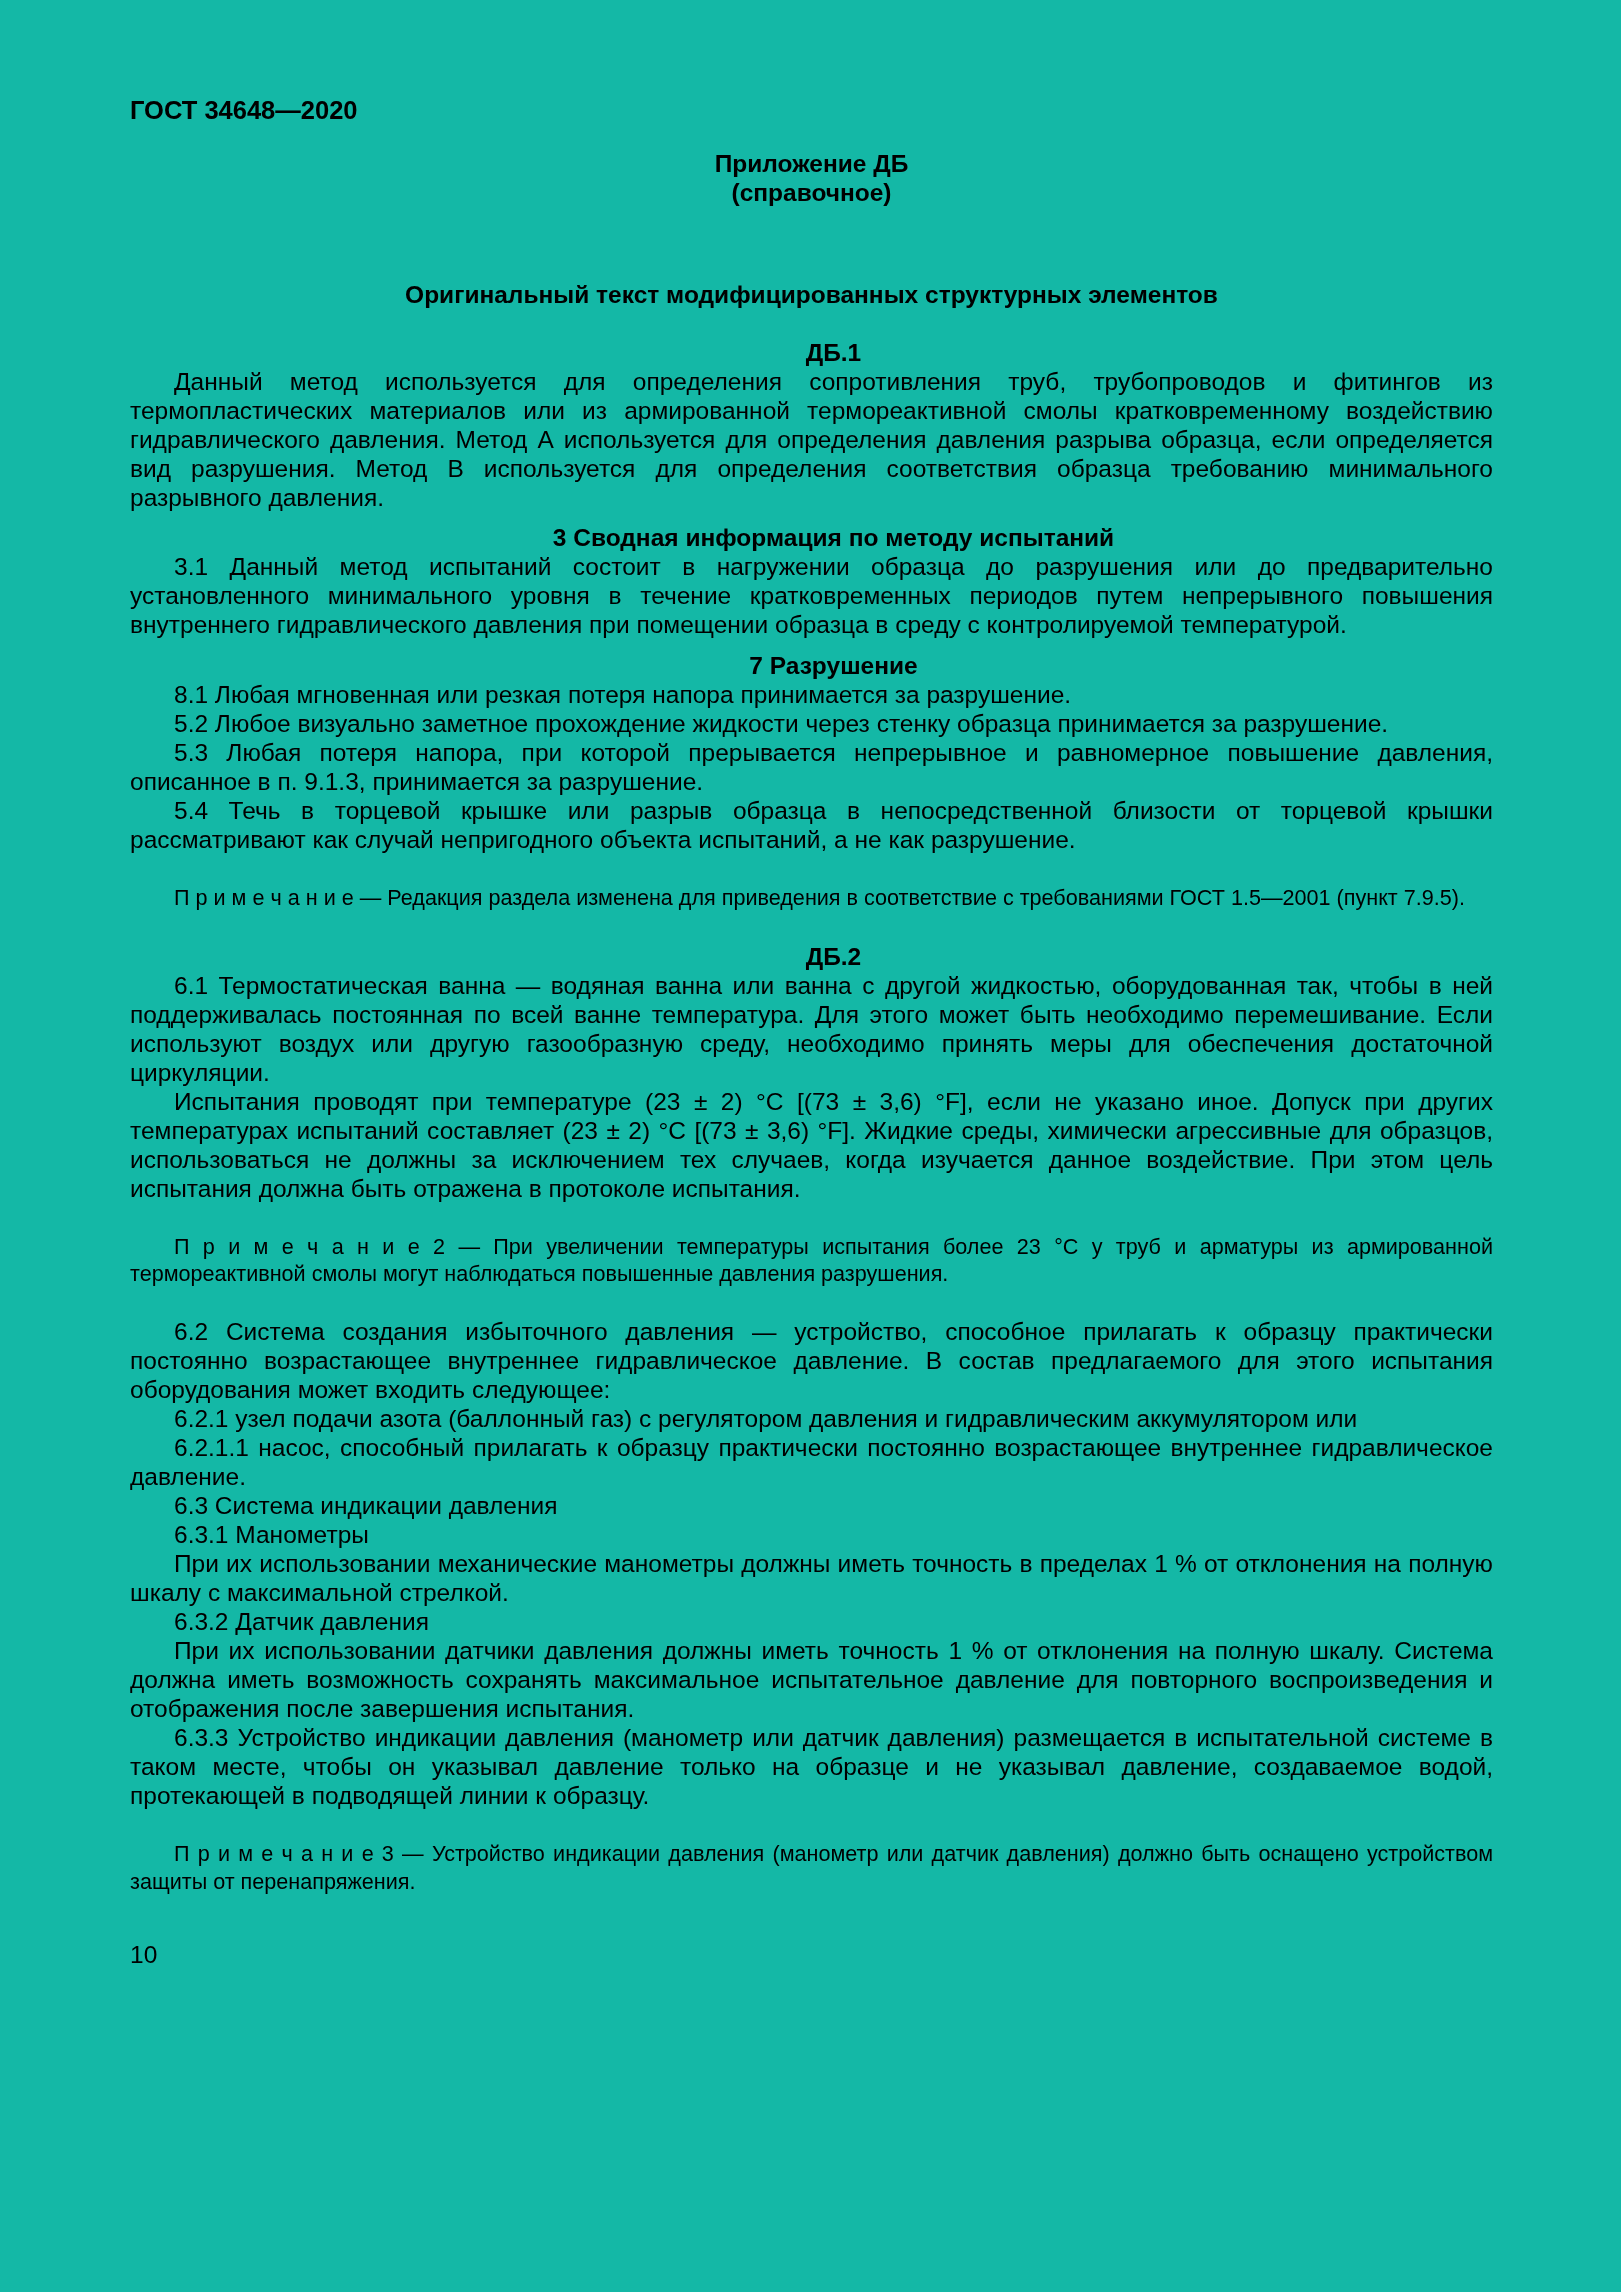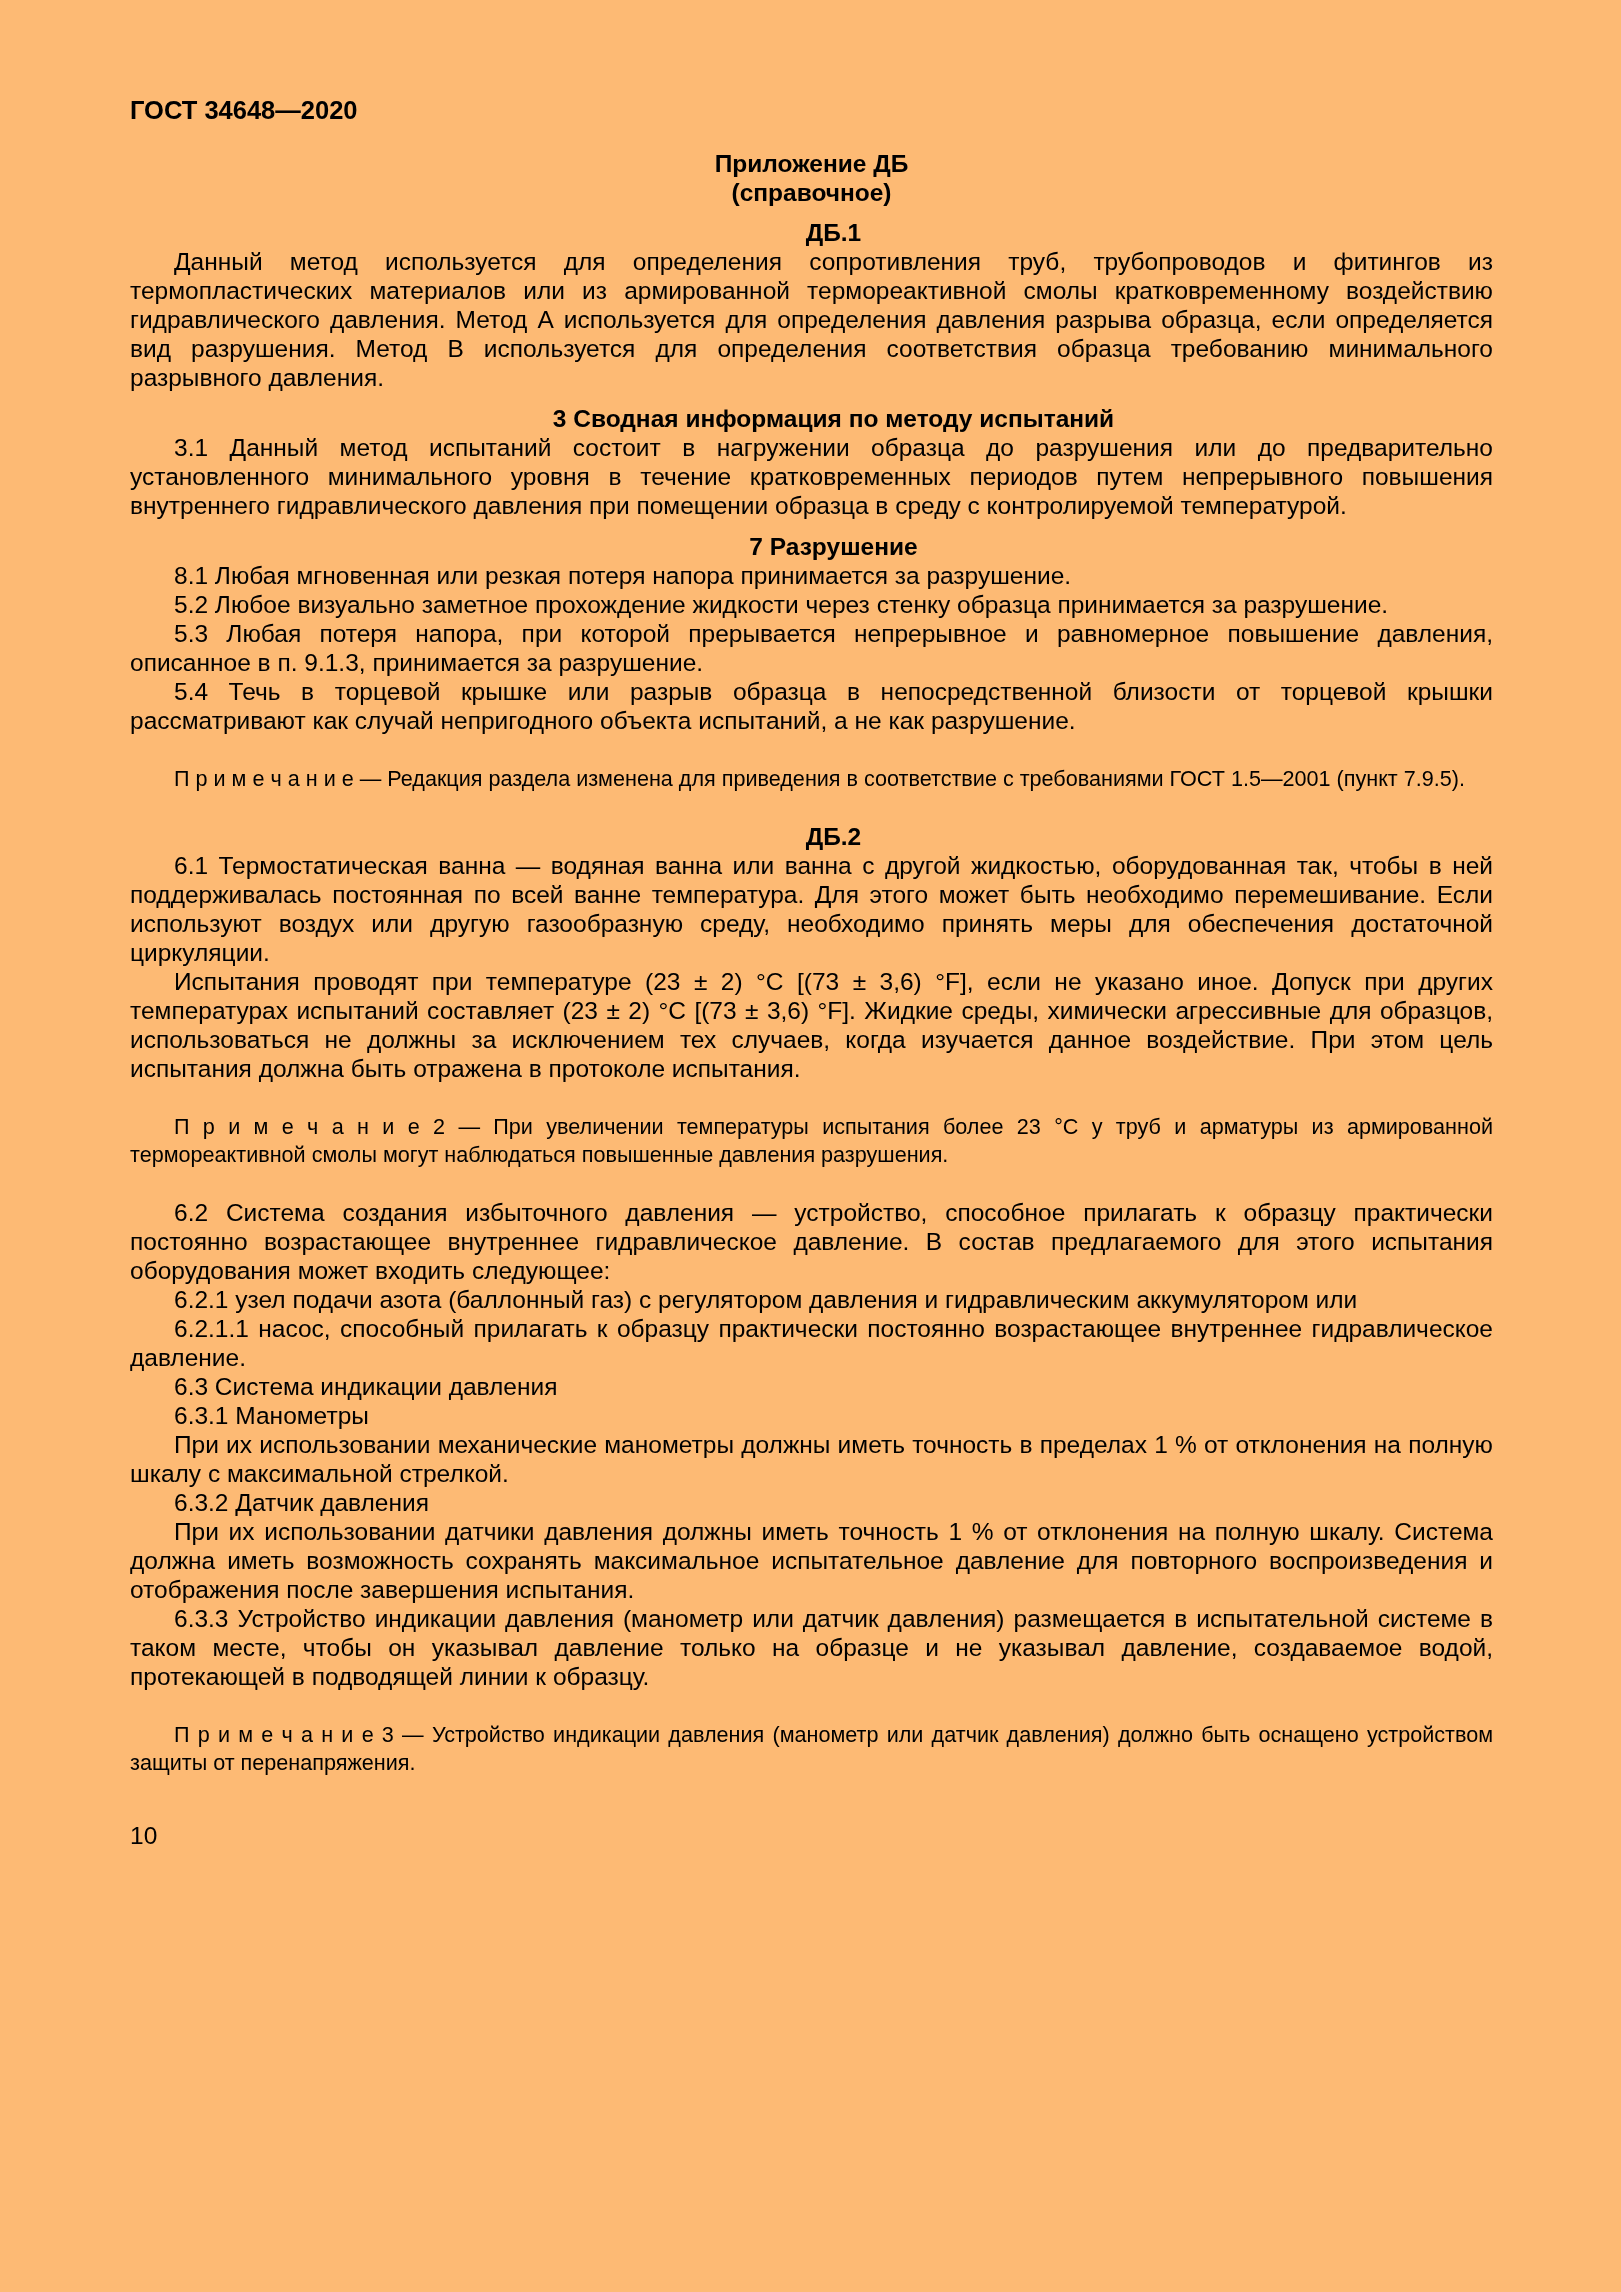--- a/index.html
+++ b/index.html
@@ -8,21 +8,21 @@
     width: 1621px;
     height: 2293px;
     position: relative;
     font-family: "Liberation Sans", sans-serif;
     color: #000000;
   }
   .page {
     position: absolute;
     inset: 0;
     padding: 96px 128px 0 130px;
-    background: #fdba74;
+    background: #14b8a6;
   }
   .doc-number {
     font-weight: bold;
     font-size: 25.5px;
     line-height: 29px;
   }
   .annex-label {
     text-align: center;
     font-weight: bold;
     font-size: 24.5px;
@@ -68,20 +68,21 @@
 </head>
 <body>
 
 <div class="page">
   <div class="doc-number">ГОСТ 34648—2020</div>
 
   <div class="annex-label">Приложение ДБ</div>
 
   <div class="annex-kind">(справочное)</div>
 
+  <div class="main-title">Оригинальный текст модифицированных структурных элементов</div>
 
   <div>
       <p class="block heading">ДБ.1</p>
       <p class="block body">Данный метод используется для определения сопротивления труб, трубопроводов и фитингов из термопластических материалов или из армированной термореактивной смолы кратковременному воздействию гидравлического давления. Метод А используется для определения давления разрыва образца, если определяется вид разрушения. Метод В используется для определения соответствия образца требованию минимального разрывного давления.</p>
       <p class="block heading">3 Сводная информация по методу испытаний</p>
       <p class="block body">3.1 Данный метод испытаний состоит в нагружении образца до разрушения или до предварительно установленного минимального уровня в течение кратковременных периодов путем непрерывного повышения внутреннего гидравлического давления при помещении образца в среду с контролируемой температурой.</p>
       <p class="block heading">7 Разрушение</p>
       <p class="block body">8.1 Любая мгновенная или резкая потеря напора принимается за разрушение.</p>
       <p class="block body">5.2 Любое визуально заметное прохождение жидкости через стенку образца принимается за разрушение.</p>
       <p class="block body">5.3 Любая потеря напора, при которой прерывается непрерывное и равномерное повышение давления, описанное в п. 9.1.3, принимается за разрушение.</p>

